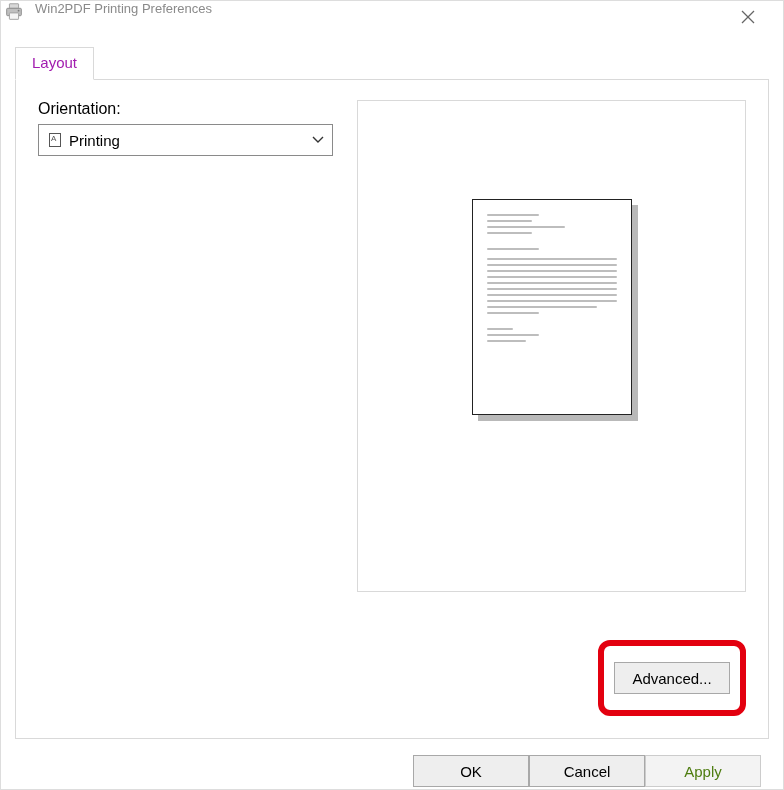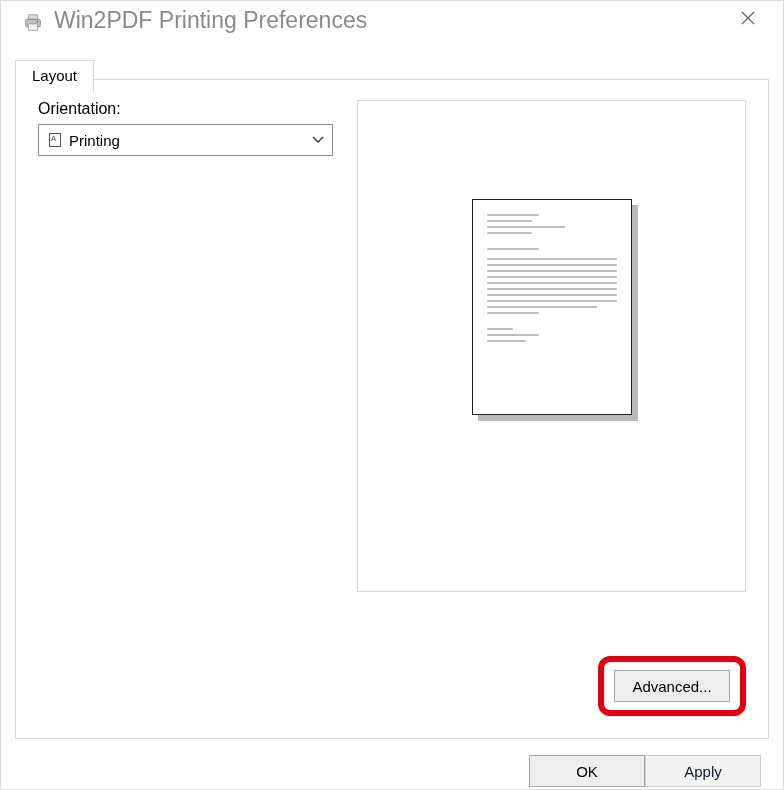--- a/index.html
+++ b/index.html
@@ -15,24 +15,24 @@
     border: 1px solid #ddd;
     position: relative;
     display: flex;
     flex-direction: column;
     background: #fff;
   }
   
   .titlebar {
     height: 44px;
     display: flex;
-    align-items: flex-end;
-    padding: 0 12px 0 21px;
+    align-items: flex-start;
+    padding: 0 12px 0 2px;
     color: #8a8a8a;
-    font-size: 23px;
+    font-size: 13px;
   }
   .titlebar .printer-icon {
     margin-right: 10px;
     display: inline-flex;
     align-items: center;
   }
   .titlebar .title-text { flex: 0 0 auto; }
   .titlebar .spacer { flex: 1; }
   .close-btn {
     width: 46px; height: 32px;
@@ -51,23 +51,23 @@
     display: flex;
     position: relative;
     z-index: 2;
   }
   .tab {
     padding: 6px 16px 8px 16px;
     border: 1px solid #d9d9d9;
     border-bottom: 1px solid #fff;
     background: #fff;
     position: relative;
-    top: 14px;
+    top: 1px;
     font-size: 15px;
-    color: #000000;
+    color: #a21caf;
   }
   .tab-panel {
     border: 1px solid #d9d9d9;
     background: #fff;
     height: 660px;
     position: relative;
     padding: 20px 22px 22px 22px;
     display: flex;
     flex-direction: column;
   }
@@ -152,38 +152,38 @@
 
   
   .advanced-row {
     display: flex;
     justify-content: flex-end;
     margin-top: 14px;
   }
   .highlight-ring {
     border: 6px solid #e3000f;
     border-radius: 12px;
-    padding: 8px 10px;
+    padding: 16px 10px;
     display: inline-flex;
   }
   .btn {
     min-width: 116px;
     height: 32px;
     border: 1px solid #a8a8a8;
     background: #eee;
     display: inline-flex;
     align-items: center;
     justify-content: center;
     font-size: 15px;
     color: #000;
     cursor: default;
     user-select: none;
   }
   .btn.disabled {
-    color: #0f172a;
+    color: #4d7c0f;
     background: #f3f3f3;
     border-color: #cccccc;
     justify-content: center;
   }
 
   
   .button-bar {
     height: 48px;
     display: flex;
     justify-content: flex-end;
@@ -280,18 +280,21 @@
       </div>
 
     </div>
 
   </div>
 
   <div class="button-bar">
     <div class="btn">
       <span>OK</span>
     </div>
+    <div class="btn">
+      <span>Cancel</span>
+    </div>
     <div class="btn disabled">
       <span>Apply</span>
     </div>
   </div>
 
 </div>
 
 </body></html>

